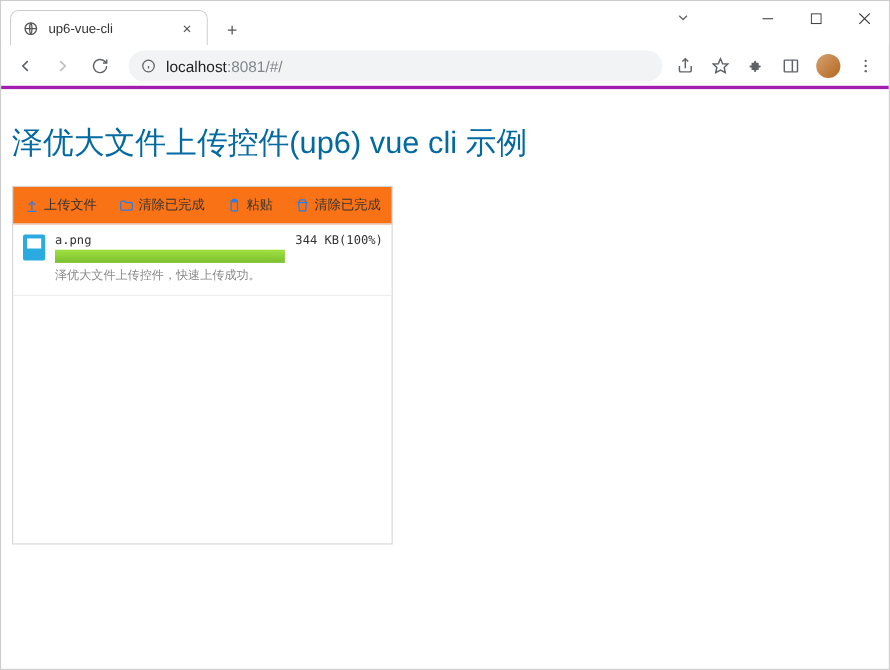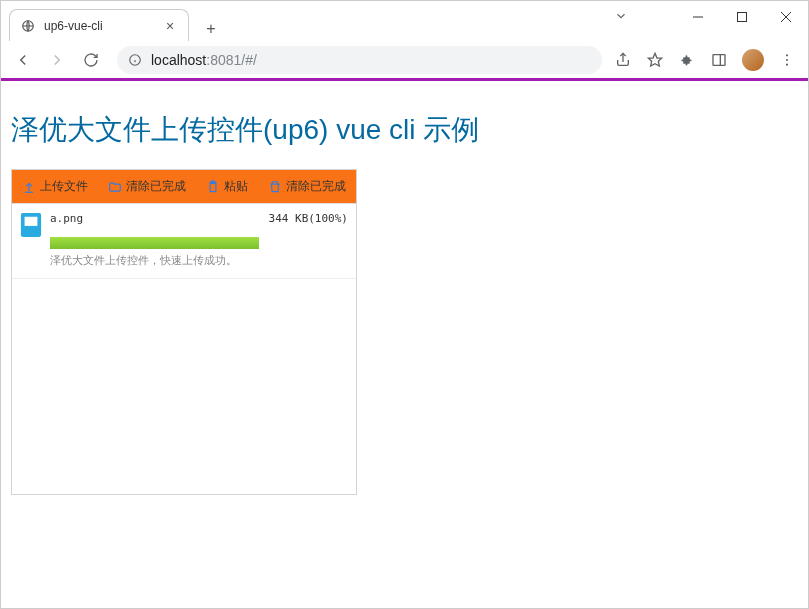--- a/index.html
+++ b/index.html
@@ -209,21 +209,21 @@
       height: 26px;
       flex-shrink: 0;
     }
     .file-info { flex: 1; }
     .file-top {
       display: flex;
       justify-content: space-between;
       font-size: 11px;
       font-family: monospace, "Microsoft YaHei";
       color: #333;
-      margin-bottom: 12px;
+      margin-bottom: 2px;
     }
     .progress {
       height: 12px;
       background: #8bc34a;
       width: 70%;
       background: linear-gradient(to bottom, #a0e040, #7cc030);
     }
     .file-msg {
       font-size: 11px;
       color: #888;

